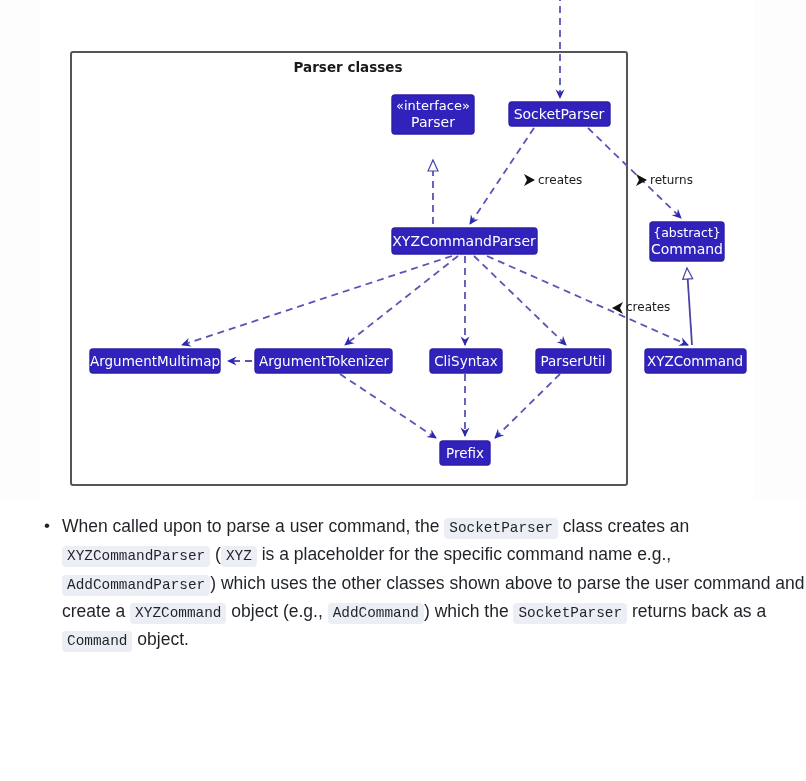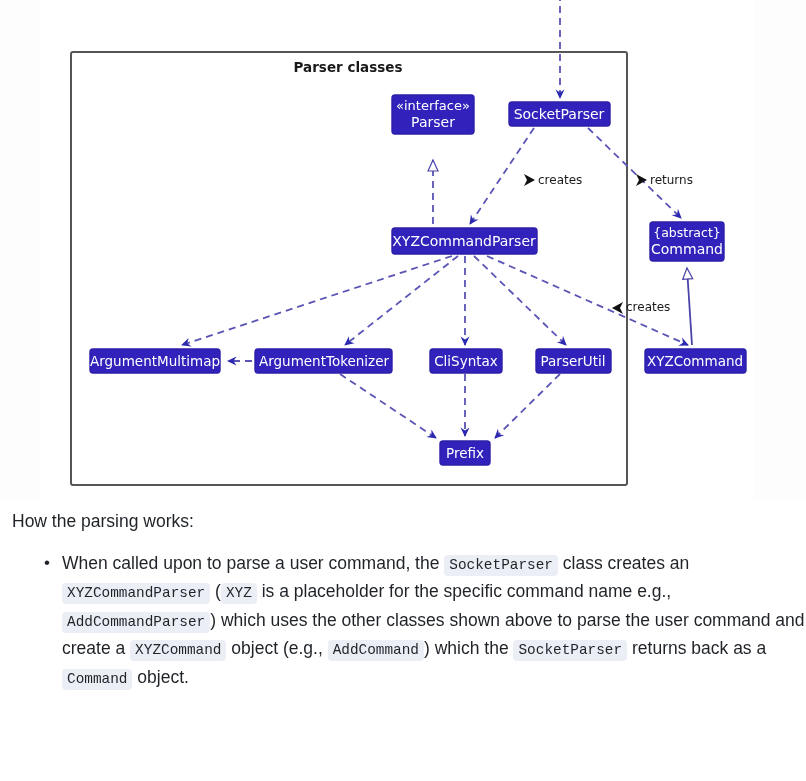--- a/index.html
+++ b/index.html
@@ -200,19 +200,18 @@
         <g>
           <rect x="440" y="441" width="50" height="24" rx="3" ry="3" fill="#3022bb" stroke="#2c1fa8" stroke-width="1.4"></rect>
           <text id="box-prefix-l0" x="465" y="458" text-anchor="middle" font-family="'DejaVu Sans', sans-serif" font-size="13.5" fill="#ffffff">Prefix</text>
         </g>
 
       </g>
     </svg>
   </div>
 
   <div id="prose">
-    <p class="lead">How the parsing works:</p>
     <ul class="bullets" id="bullet-list">
         <li>When called upon to parse a user command, the <code class="ic">SocketParser</code> class creates an <code class="ic">XYZCommandParser</code> (<code class="ic">XYZ</code> is a placeholder for the specific command name e.g., <code class="ic">AddCommandParser</code>) which uses the other classes shown above to parse the user command and create a <code class="ic">XYZCommand</code> object (e.g., <code class="ic">AddCommand</code>) which the <code class="ic">SocketParser</code> returns back as a <code class="ic">Command</code> object.</li>
       </ul>
   </div>
 
 </div>
 
 </body></html>

